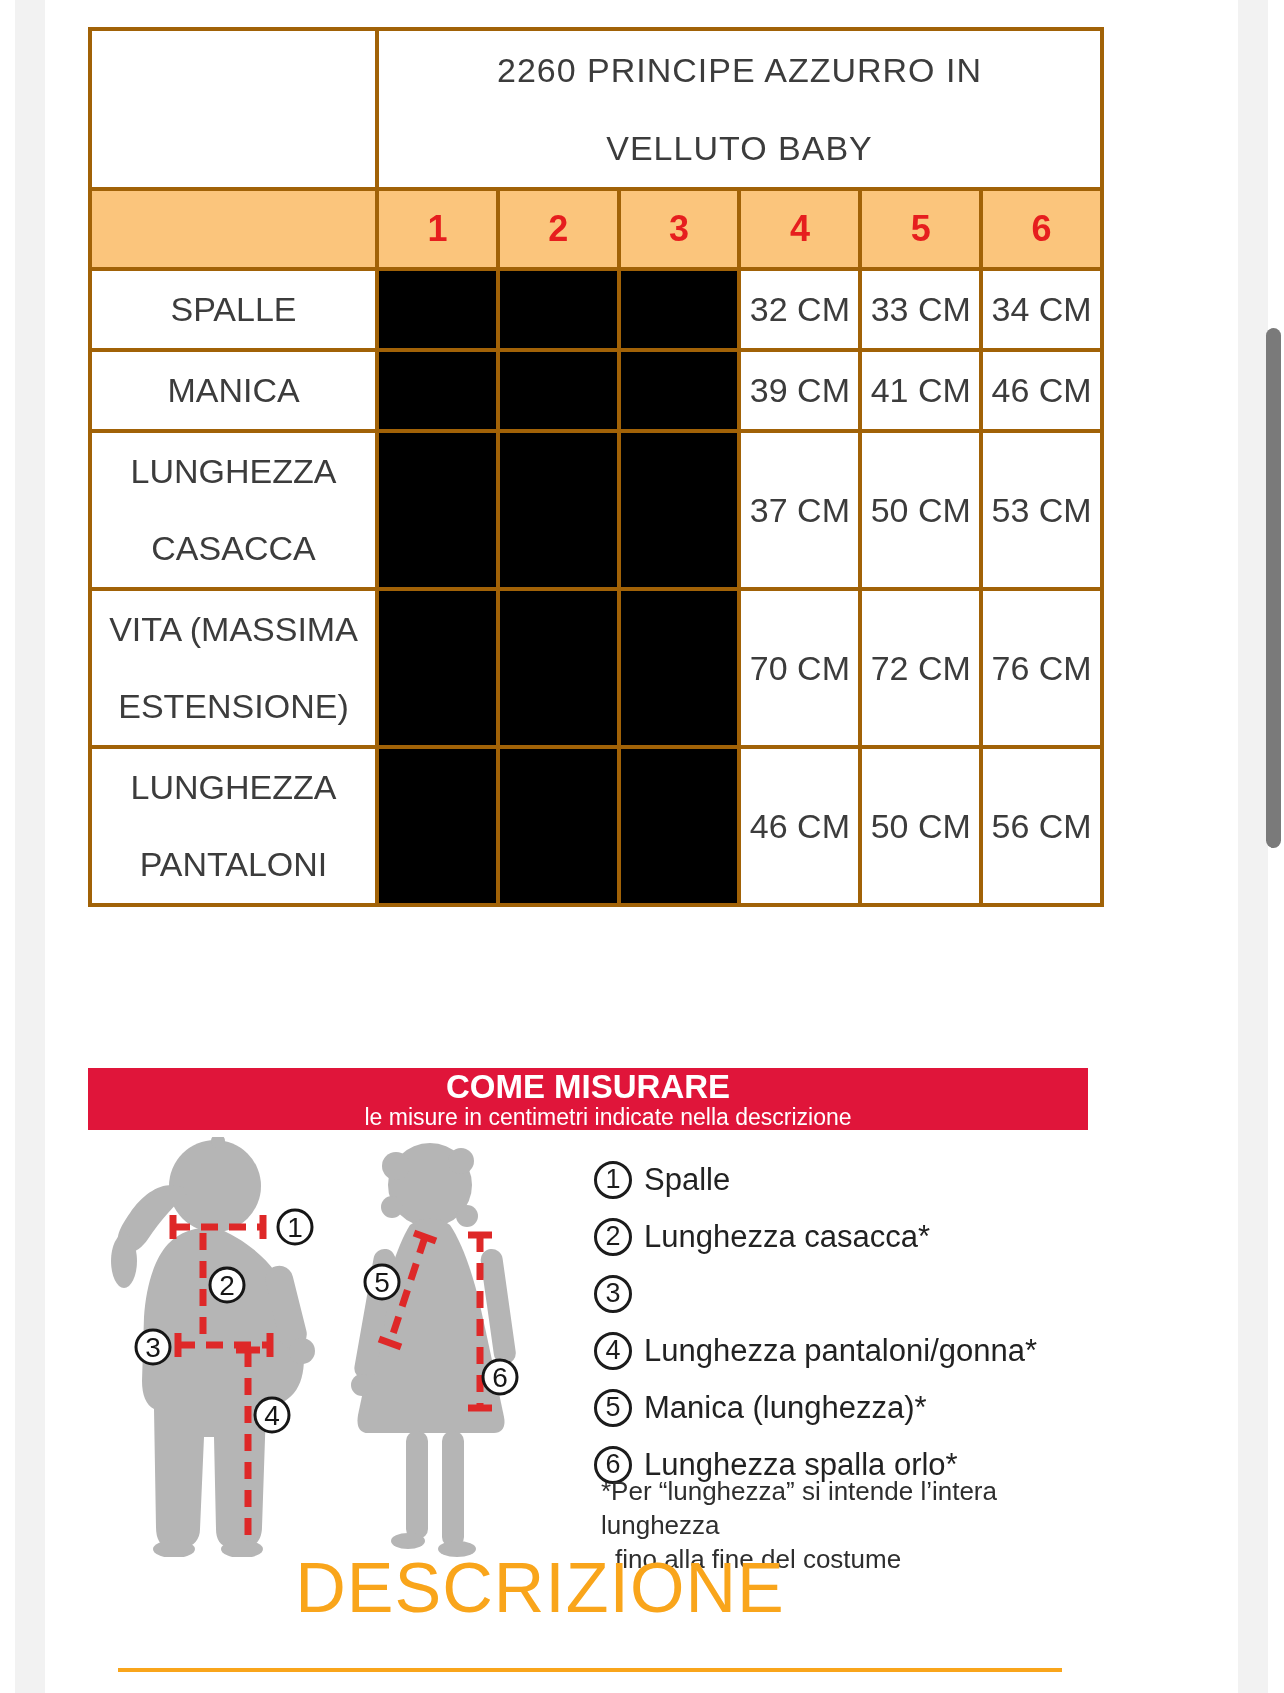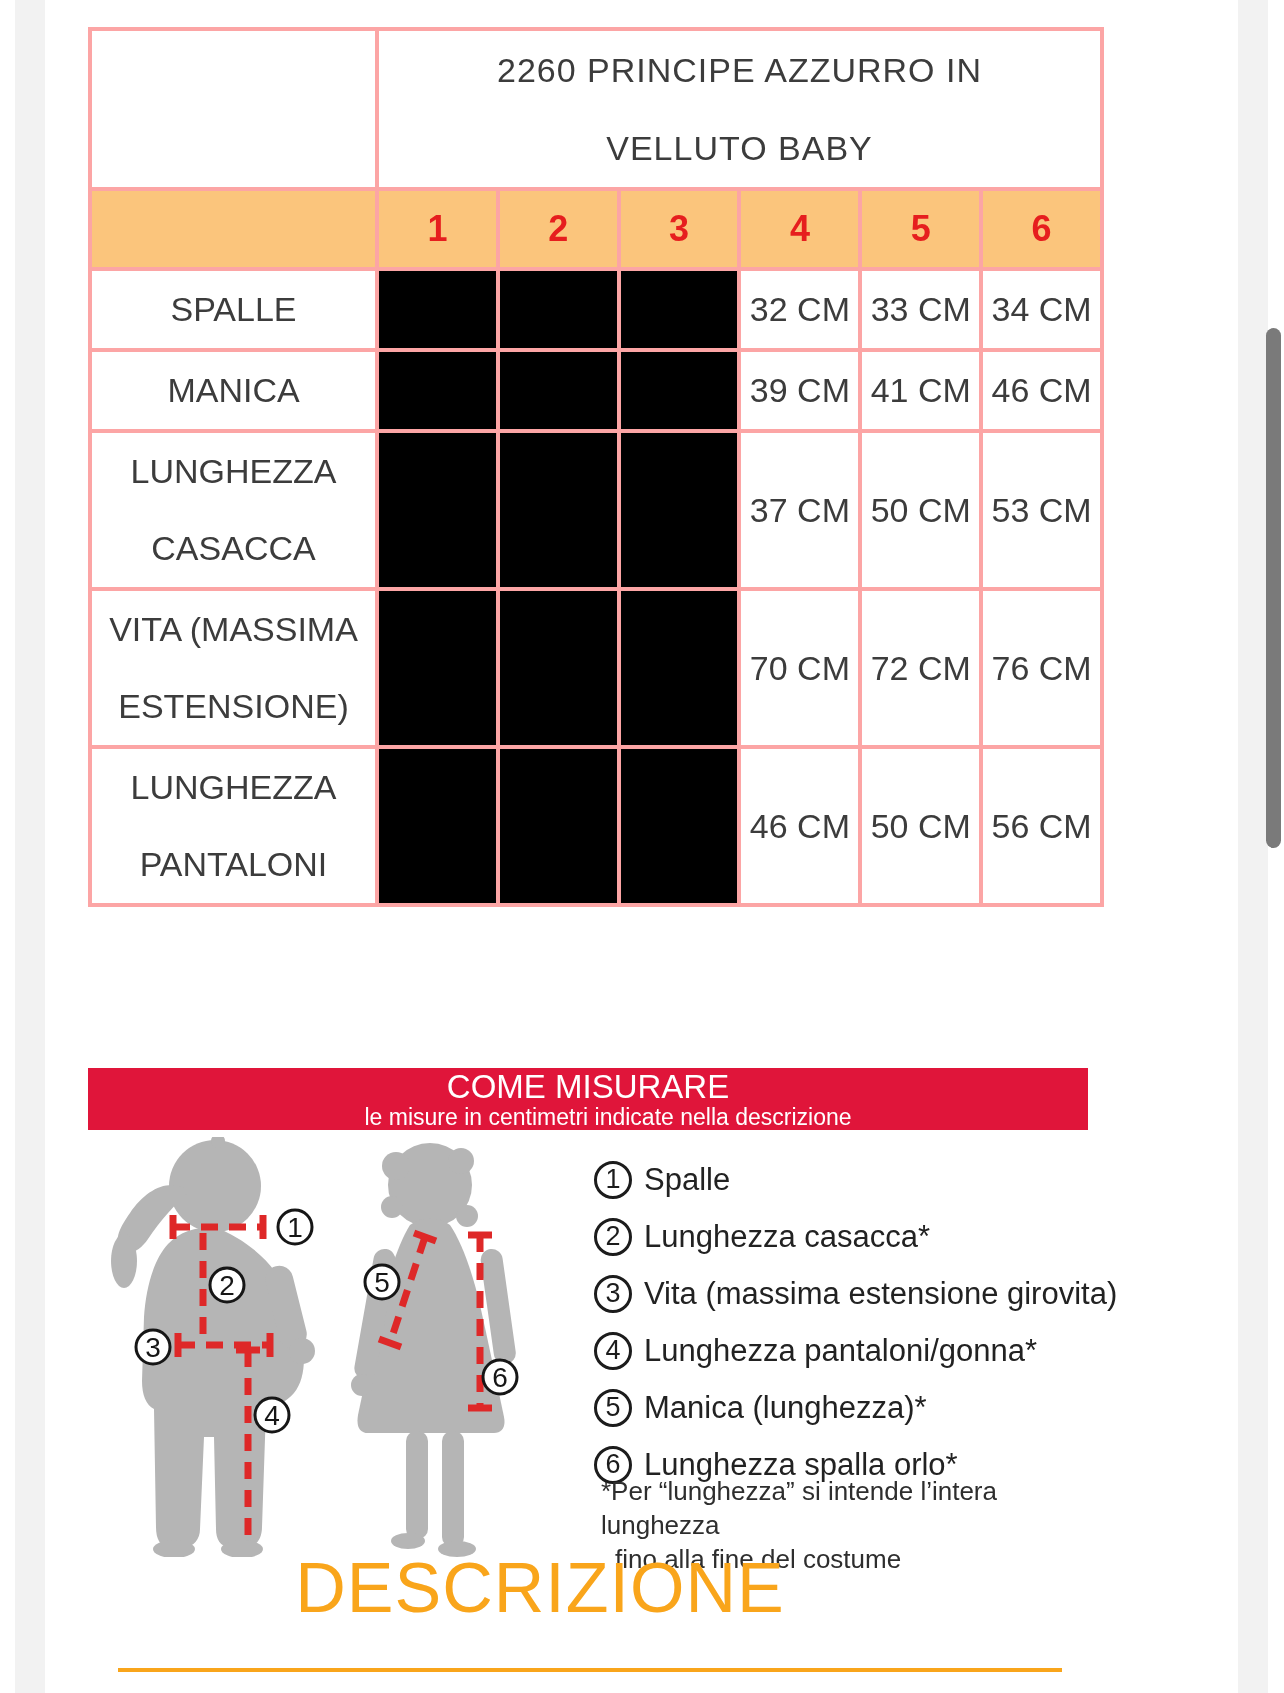--- a/index.html
+++ b/index.html
@@ -9,34 +9,34 @@
   
   .gutter{position:absolute;top:0;width:30px;height:100%;background:#f2f2f2;}
   .gutter-left{left:15px;}
   .gutter-right{left:1238px;}
   .scroll-thumb{position:absolute;left:1266px;top:328px;width:15px;height:520px;
                 background:#7a7a7a;border-radius:8px;}
 
   
   .table-wrap{position:absolute;left:88px;top:27px;width:1016px;}
   table.size{border-collapse:collapse;width:1016px;table-layout:fixed;}
-  table.size td{border:4px solid #fca5a5;text-align:center;vertical-align:middle;
+  table.size td{border:4px solid #a16207;text-align:center;vertical-align:middle;
                 padding:0;font-size:34px;color:#3c3c3c;overflow:hidden;}
   td.corner{background:#fff;}
   td.title-cell{color:#fbc57c;font-size:36px;line-height:78px;letter-spacing:1px;background:#fff;}
   tr.hdr-row td{background:#fbc57c;color:#e61e1e;font-weight:bold;font-size:36px;}
   td.label-cell{line-height:77px;background:#fff;}
   td.blk{background:#000;}
   td.val{letter-spacing:0;}
 
   
   .measure{position:absolute;left:88px;top:1068px;width:1000px;height:490px;}
   .banner{position:absolute;left:0;top:0;width:1000px;height:62px;background:#e0153a;
           color:#fff;text-align:center;}
-  .banner .t1{font-size:33px;font-weight:normal;line-height:36px;margin-top:1px;}
+  .banner .t1{font-size:33px;font-weight:bold;line-height:36px;margin-top:1px;}
   .banner .t2{font-size:23px;line-height:24px;padding-left:40px;}
   .fig{position:absolute;left:2px;top:69px;width:455px;height:420px;}
   .sil{fill:#b5b5b5;}
   .dash{stroke:#de2828;stroke-width:7;stroke-dasharray:17 11;fill:none;}
   .tick{stroke:#de2828;stroke-width:7;}
   .mkr-c{fill:#fff;stroke:#161616;stroke-width:3;}
   .mkr-t{font-size:28px;fill:#161616;font-family:"Liberation Sans",sans-serif;}
 
   .legend{position:absolute;left:506px;top:83px;}
   .lg-item{display:flex;align-items:center;gap:12px;height:57px;}
@@ -228,21 +228,20 @@
       <div class="lg-item">
         <span class="lg-num">1</span>
         <span class="lg-label">Spalle</span>
       </div>
       <div class="lg-item">
         <span class="lg-num">2</span>
         <span class="lg-label">Lunghezza casacca*</span>
       </div>
       <div class="lg-item">
         <span class="lg-num">3</span>
-        <span class="lg-label">Vita (massima estensione girovita)</span>
       </div>
       <div class="lg-item">
         <span class="lg-num">4</span>
         <span class="lg-label">Lunghezza pantaloni/gonna*</span>
       </div>
       <div class="lg-item">
         <span class="lg-num">5</span>
         <span class="lg-label">Manica (lunghezza)*</span>
       </div>
       <div class="lg-item">

